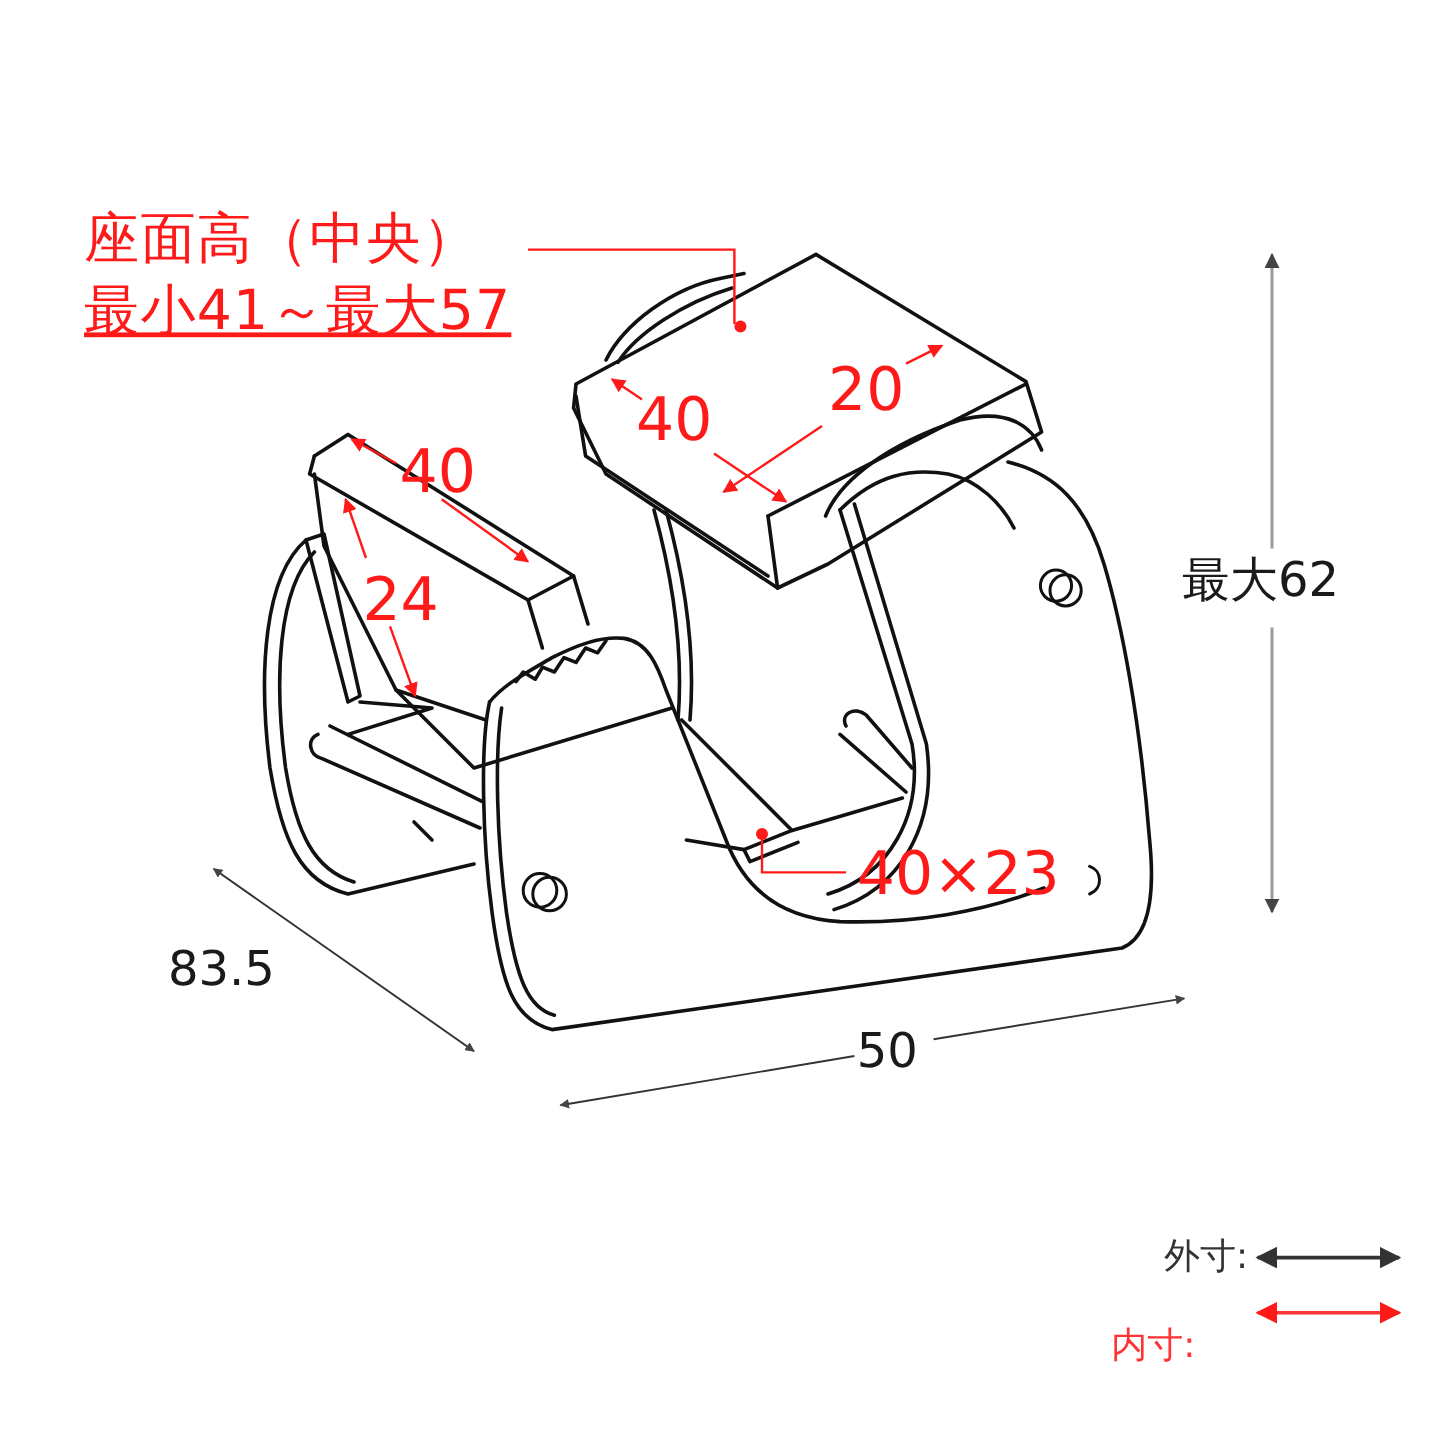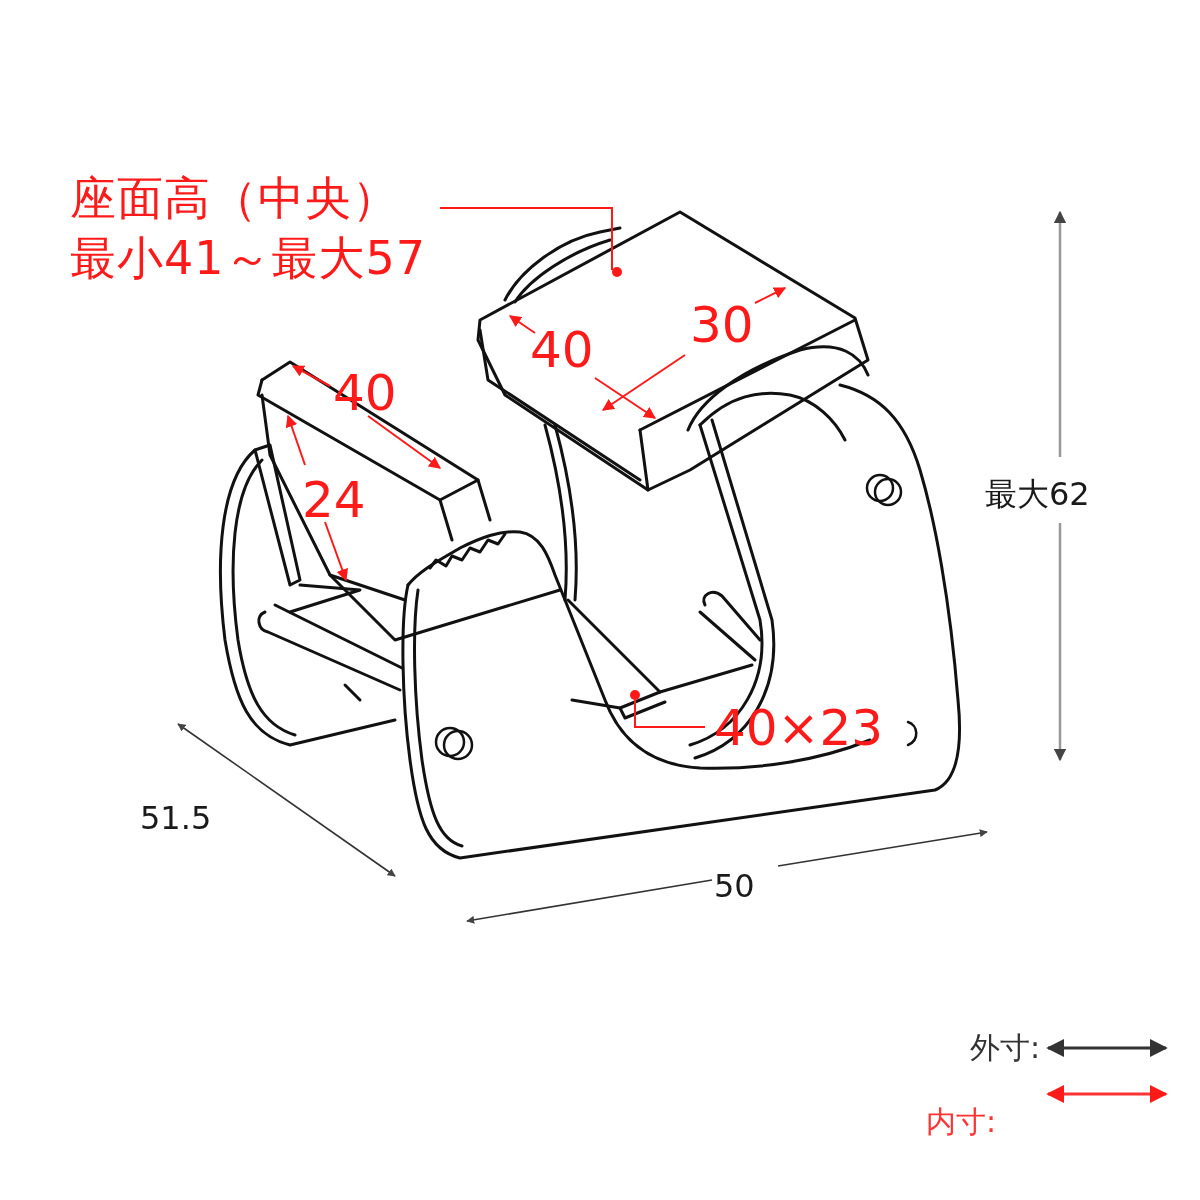--- a/index.html
+++ b/index.html
@@ -5,21 +5,21 @@
   html, body { margin: 0; padding: 0; background: #ffffff; }
   body { width: 1200px; height: 1200px; position: relative; overflow: hidden;
          font-family: "DejaVu Sans", "Liberation Sans", sans-serif; }
   .canvas { position: absolute; left: 0; top: 0; width: 1200px; height: 1200px; }
   svg.drawing { position: absolute; left: 0; top: 0; }
   .lbl { position: absolute; white-space: nowrap; line-height: 1; }
   .red { color: #ff1a1a; }
   .black { color: #1a1a1a; }
   .title-line { font-size: 46px; letter-spacing: 1px; }
   .dim-big { font-size: 50px; }
-  .dim-black { font-size: 32px; margin-top: 14px; }
+  .dim-black { font-size: 40px; }
   .legend-text { font-size: 30px; color: #333333; }
   .legend-text.red { color: #ff3333; margin-top: 28px; }
 </style>
 </head>
 <body>
 
 <div class="canvas">
 
   <svg class="drawing" width="1200" height="1200" viewBox="0 0 1200 1200">
     <defs>
@@ -139,29 +139,29 @@
       <path d="M1060,523 L1060,760" marker-end="url(#arrG)"></path>
     </g>
 
     <g fill="none" stroke-width="3">
       <path d="M1048,1048 L1166,1048" stroke="#333333" marker-start="url(#arrK)" marker-end="url(#arrK)"></path>
       <path d="M1048,1094 L1166,1094" stroke="#ff3333" marker-start="url(#arrR)" marker-end="url(#arrR)"></path>
     </g>
   </svg>
 
   <div class="lbl red title-line" style="left:70px; top:175px;">座面高（中央）</div>
-  <div class="lbl red title-line" style="left:70px; top:235px;">最小41～最大57</div>
+  <div class="lbl red title-line" style="left:70px; top:235px;text-decoration:underline;">最小41～最大57</div>
 
   <div class="lbl red dim-big" style="left:530px; top:325px;">40</div>
-  <div class="lbl red dim-big" style="left:690px; top:300px;">30</div>
+  <div class="lbl red dim-big" style="left:690px; top:300px;">20</div>
 
   <div class="lbl red dim-big" style="left:333px; top:368px;">40</div>
   <div class="lbl red dim-big" style="left:288px; top:475px;margin-left:14px;">24</div>
 
   <div class="lbl red dim-big" style="left:714px; top:703px;">40×23</div>
 
   <div class="lbl black dim-black" style="left:985px; top:464px;">最大62</div>
-  <div class="lbl black dim-black" style="left:140px; top:788px;">51.5</div>
+  <div class="lbl black dim-black" style="left:140px; top:788px;">83.5</div>
   <div class="lbl black dim-black" style="left:714px; top:856px;">50</div>
 
   <div class="lbl legend-text" style="left:926px; top:1033px;margin-left:44px;">外寸:</div>
   <div class="lbl legend-text red" style="left:926px; top:1079px;">内寸:</div>
 </div>
 
 </body></html>

